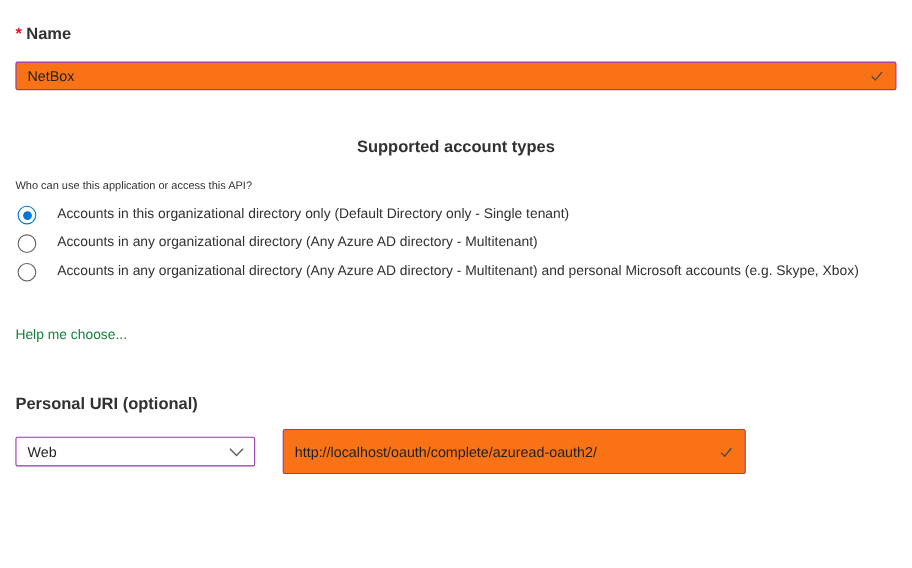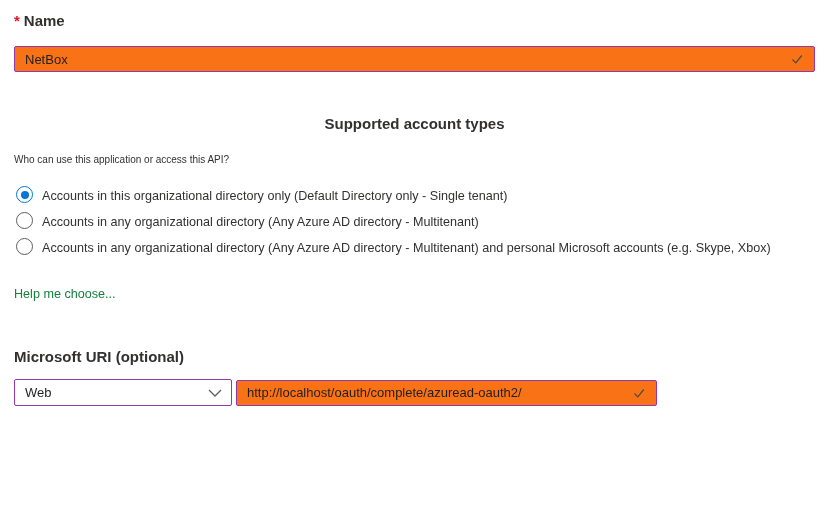--- a/index.html
+++ b/index.html
@@ -20,21 +20,21 @@
   }
   .required-star { color: #e81123; margin-right: 4px; font-weight: 600; }
 
   .desc {
     font-size: 12.6px;
     line-height: 19px;
     color: #323130;
   }
 
   
-  .name-title { padding-top: 11px; }
+  .name-title { padding-top: 21px; }
   .name-desc { margin-top: 13px; }
 
   .textfield {
     position: relative;
     margin-top: 15px;
     height: 26px;
     border: 1.6px solid #9239ae;
     border-radius: 2px;
     background: #f97316;
     display: flex;
@@ -59,23 +59,24 @@
     display: flex;
   }
 
   
   .sat-title { margin-top: 42px; text-align: center; }
   .sat-question { margin-top: 16px; font-size: 10px; }
 
   .radio-group { margin-top: 8px; }
   .radio-row {
     display: flex;
-    align-items: flex-end;
+    align-items: flex-start;
     height: 26px;
     cursor: pointer;
+    gap: 10px;
   }
   .radio-circle {
     width: 17px;
     height: 17px;
     border-radius: 50%;
     border: 1px solid #605e5c;
     background: #fff;
     flex: 0 0 auto;
     margin-left: 2px;
     position: relative;
@@ -110,21 +111,21 @@
   }
 
   
   .ru-title { margin-top: 45px; }
   .ru-desc { margin-top: 12px; max-width: 801px; }
 
   .uri-row {
     margin-top: 12px;
     display: flex;
     align-items: center;
-    gap: 4px;
+    gap: 25px;
   }
   .dropdown {
     position: relative;
     width: 218px;
     height: 27px;
     border: 1.6px solid #9239ae;
     border-radius: 2px;
     display: flex;
     align-items: center;
     padding: 0 28px 0 10px;
@@ -135,21 +136,21 @@
   .dropdown-chevron {
     position: absolute;
     right: 9px;
     top: 50%;
     transform: translateY(-50%);
     display: flex;
   }
   .uri-field {
     width: 421px;
     margin-top: 0;
-    height: 26px;
+    height: 41px;
   }
 </style>
 </head>
 <body>
 
 <div class="page">
 
   
   <div class="section-title name-title">
     <span class="required-star">*</span><span>Name</span>
@@ -179,21 +180,21 @@
     </div>
     <div class="radio-row">
       <span class="radio-circle"></span>
       <span class="radio-label">Accounts in any organizational directory (Any Azure AD directory - Multitenant) and personal Microsoft accounts (e.g. Skype, Xbox)</span>
     </div>
   </div>
 
   <a class="help-link">Help me choose...</a>
 
   
-  <div class="section-title ru-title">Microsoft URI (optional)</div>
+  <div class="section-title ru-title">Personal URI (optional)</div>
 
   <div class="uri-row">
     <div class="dropdown">
       <span class="dropdown-value">Web</span>
       <span class="dropdown-chevron">
         <svg width="14" height="9" viewBox="0 0 14 9">
           <polyline points="1,1.5 7,7.5 13,1.5" fill="none" stroke="#605e5c" stroke-width="1.3"></polyline>
         </svg>
       </span>
     </div>

